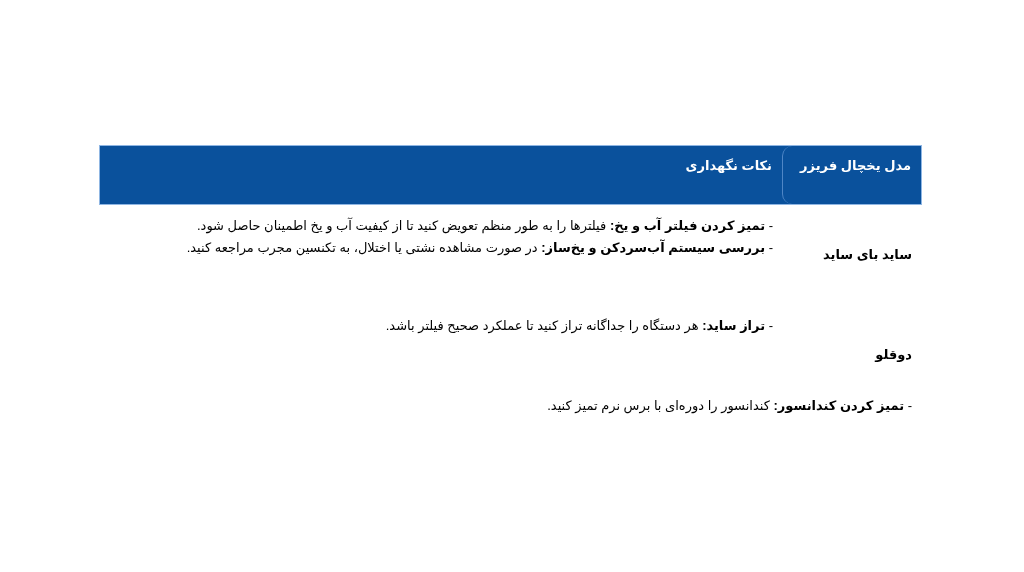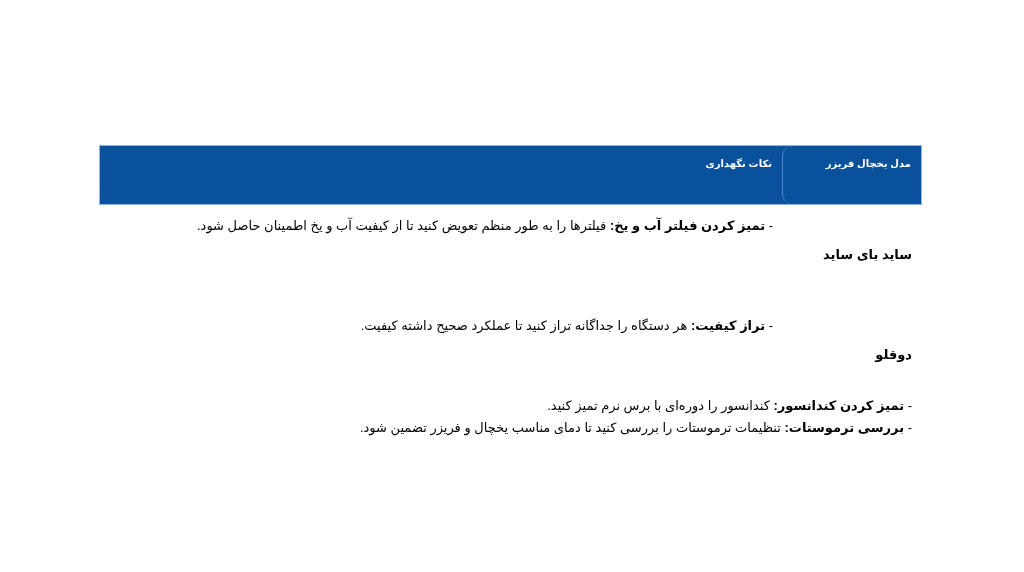--- a/index.html
+++ b/index.html
@@ -31,21 +31,21 @@
     background: #0a519c;
     border-top: 1px solid #8fb6e3;
     border-bottom: 1px solid #8fb6e3;
     border-right: 1px solid #8fb6e3;
     border-left: 1px solid #8fb6e3;
     box-sizing: border-box;
   }
   .header-cell {
     color: #ffffff;
     font-weight: bold;
-    font-size: 10px;
+    font-size: 13px;
     padding: 12px 10px 0 16px;
     box-sizing: border-box;
   }
   .col-model {
     width: 139px;
     flex: 0 0 139px;
     border-radius: 10px;
   }
   .col-tips {
     flex: 1 1 auto;
@@ -88,31 +88,31 @@
 
     <div class="header-row">
       <div class="header-cell col-model">مدل یخچال فریزر</div>
       <div class="header-cell col-tips">نکات نگهداری</div>
     </div>
 
     <div class="body-row row-0">
       <div class="cell col-model">ساید بای ساید</div>
       <div class="cell col-tips">
         <div class="tip-line"><span>- </span><span class="tip-title">تمیز کردن فیلتر آب و یخ:</span><span> فیلترها را به طور منظم تعویض کنید تا از کیفیت آب و یخ اطمینان حاصل شود.</span></div>
+        <div class="tip-line"><span>- </span><span class="tip-title">بررسی سیستم آب‌سردکن و یخ‌ساز:</span><span> در صورت مشاهده نشتی یا اختلال، به تکنسین مجرب مراجعه کنید.</span></div>
       </div>
     </div>
 
     <div class="body-row row-1">
       <div class="cell col-model">دوقلو</div>
       <div class="cell col-tips">
-        <div class="tip-line"><span>- </span><span class="tip-title">تراز کیفیت:</span><span> هر دستگاه را جداگانه تراز کنید تا عملکرد صحیح داشته کیفیت.</span></div>
+        <div class="tip-line"><span>- </span><span class="tip-title">تراز ساید:</span><span> هر دستگاه را جداگانه تراز کنید تا عملکرد صحیح فیلتر باشد.</span></div>
       </div>
     </div>
 
     <div class="body-row row-2">
       <div class="cell col-tips">
         <div class="tip-line"><span>- </span><span class="tip-title">تمیز کردن کندانسور:</span><span> کندانسور را دوره‌ای با برس نرم تمیز کنید.</span></div>
-        <div class="tip-line"><span>- </span><span class="tip-title">بررسی ترموستات:</span><span> تنظیمات ترموستات را بررسی کنید تا دمای مناسب یخچال و فریزر تضمین شود.</span></div>
       </div>
     </div>
 
   </div>
 </div>
 
 </body></html>

